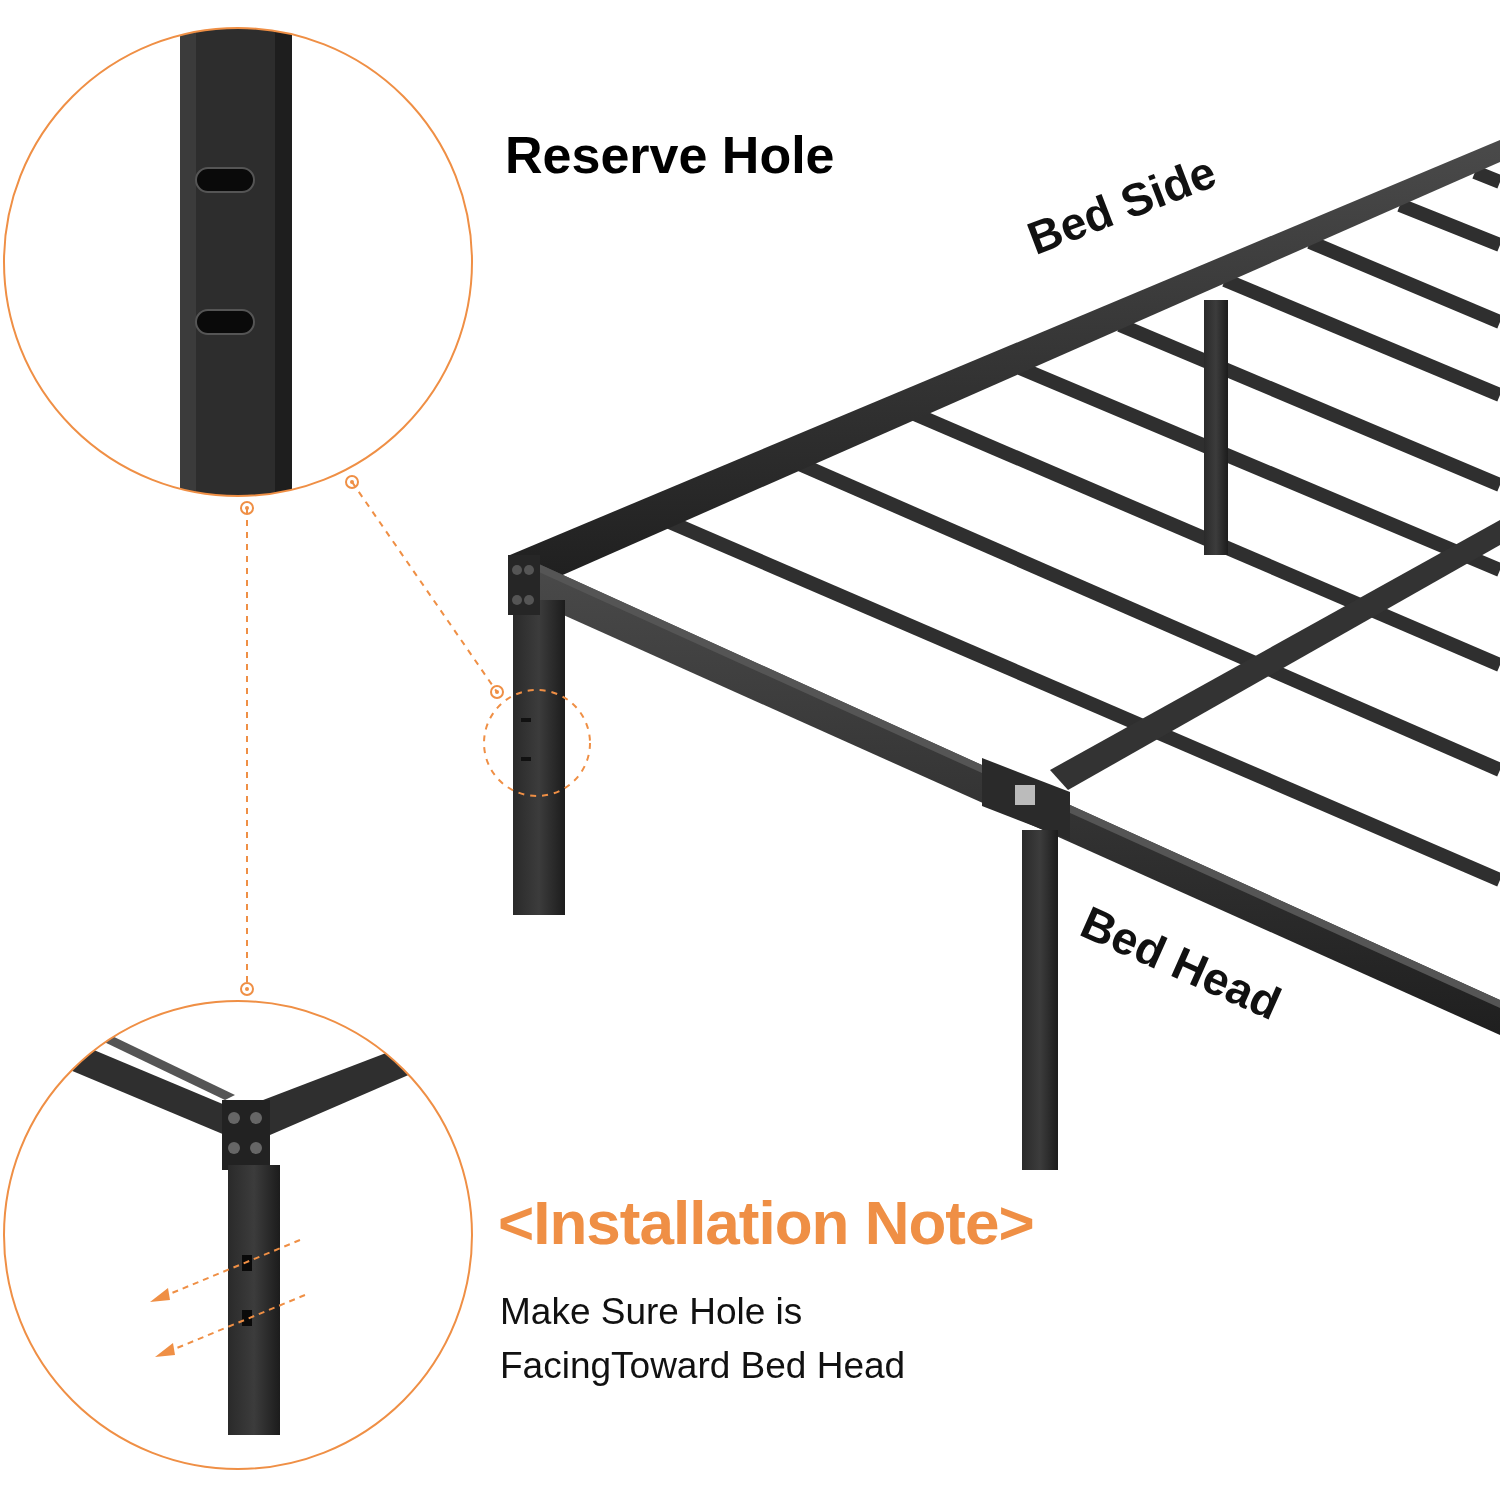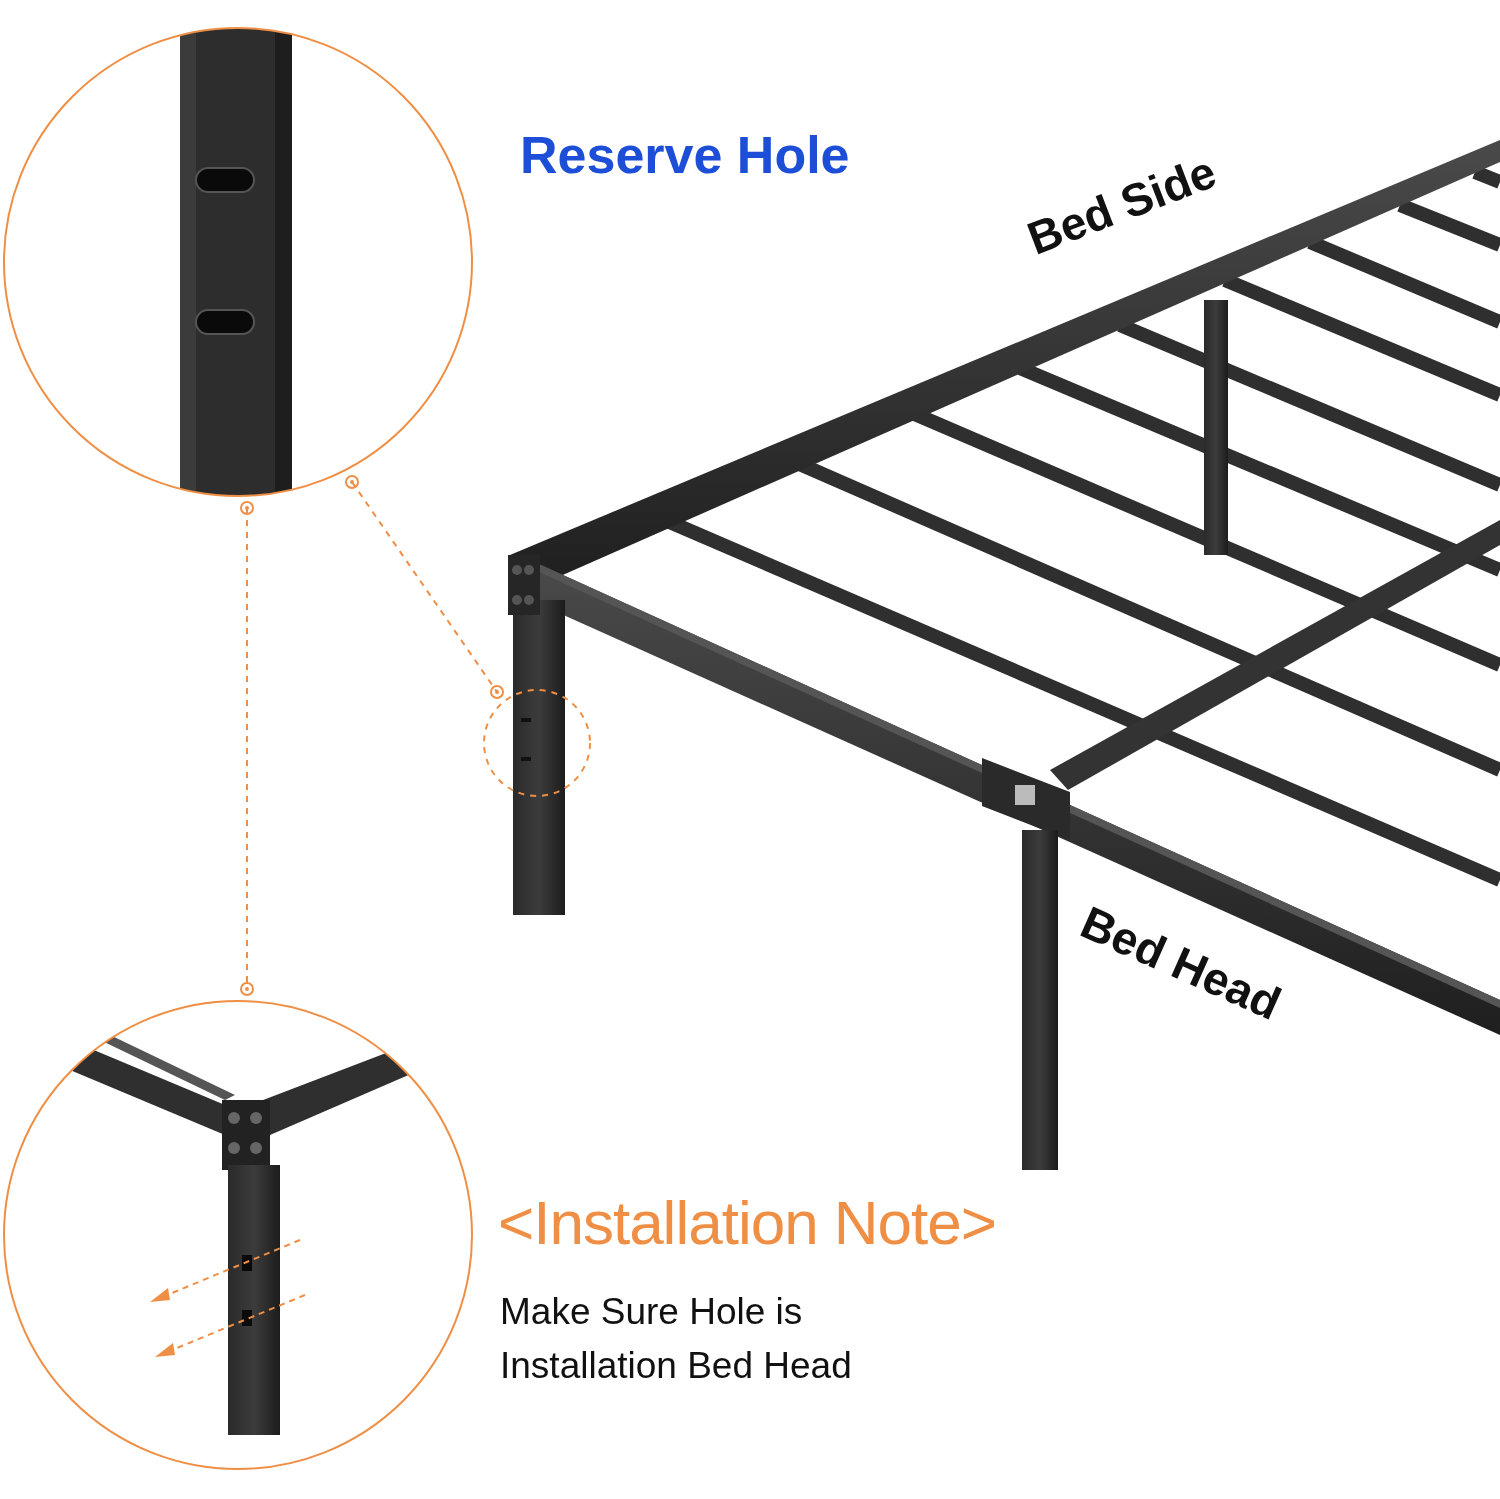--- a/index.html
+++ b/index.html
@@ -1,20 +1,20 @@
 <!DOCTYPE html>
 <html><head>
 <meta charset="utf-8">
 <style>
   html,body{margin:0;padding:0;background:#fff;}
   body{width:1500px;height:1499px;position:relative;overflow:hidden;font-family:"Liberation Sans",sans-serif;}
   .scene{position:absolute;left:0;top:0;width:1500px;height:1499px;}
   .txt{position:absolute;margin:0;}
-  .orange-title{color:#1d4ed8;font-weight:bold;font-size:52px;line-height:70px;margin-left:15px;}
-  .install-title{color:#ef8f45;font-weight:normal;font-size:62px;line-height:70px;letter-spacing:-1px;}
+  .orange-title{color:#000000;font-weight:bold;font-size:52px;line-height:70px;}
+  .install-title{color:#ef8f45;font-weight:bold;font-size:62px;line-height:70px;letter-spacing:-1px;}
   .note{color:#111;font-size:37px;line-height:54px;}
   .label{color:#111;font-weight:bold;font-size:46px;white-space:nowrap;}
 </style>
 </head>
 <body>
 
 <svg class="scene" viewBox="0 0 1500 1499" xmlns="http://www.w3.org/2000/svg">
   <defs>
     <clipPath id="c1">
         <circle cx="238" cy="262" r="234"></circle>
@@ -129,14 +129,14 @@
 </div>
 
 <div class="txt label" style="left:1020px;top:215px;transform:rotate(-21deg);transform-origin:left top;">Bed Side</div>
 
 <div class="txt label" style="left:1095px;top:895px;transform:rotate(24deg);transform-origin:left top;">Bed Head</div>
 
 <div class="txt install-title" style="left:498px;top:1188px;">&lt;Installation Note&gt;</div>
 
 <div class="txt note" style="left:500px;top:1285px;">
   <div>Make Sure Hole is</div>
-  <div>Installation Bed Head</div>
+  <div>FacingToward Bed Head</div>
 </div>
 
 </body></html>

